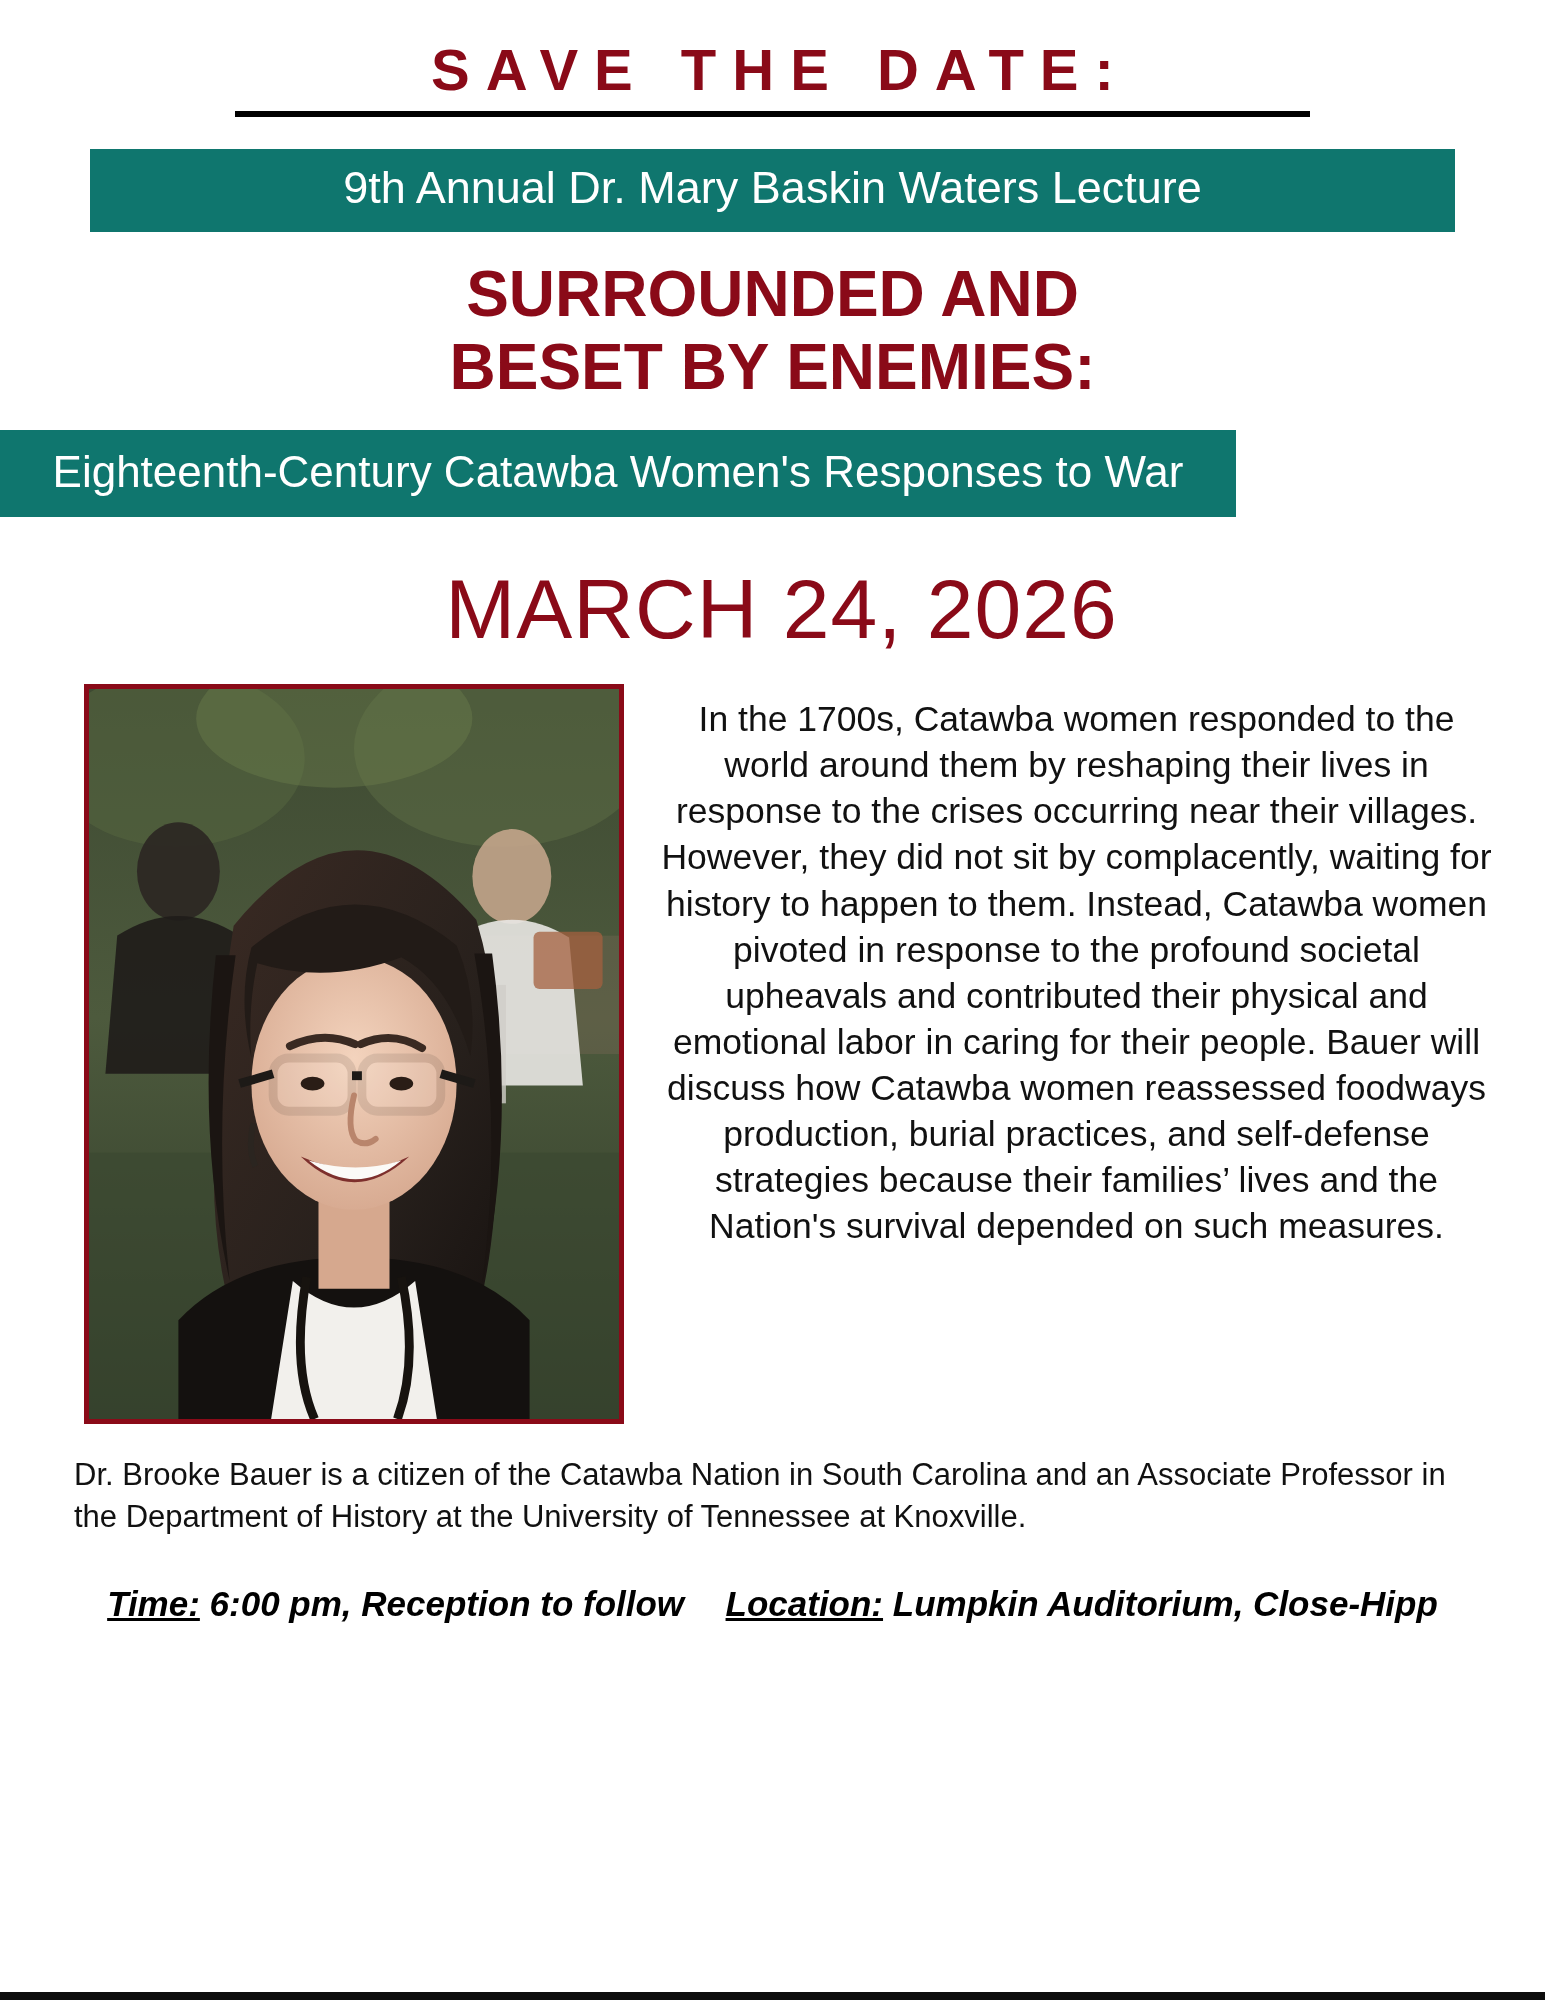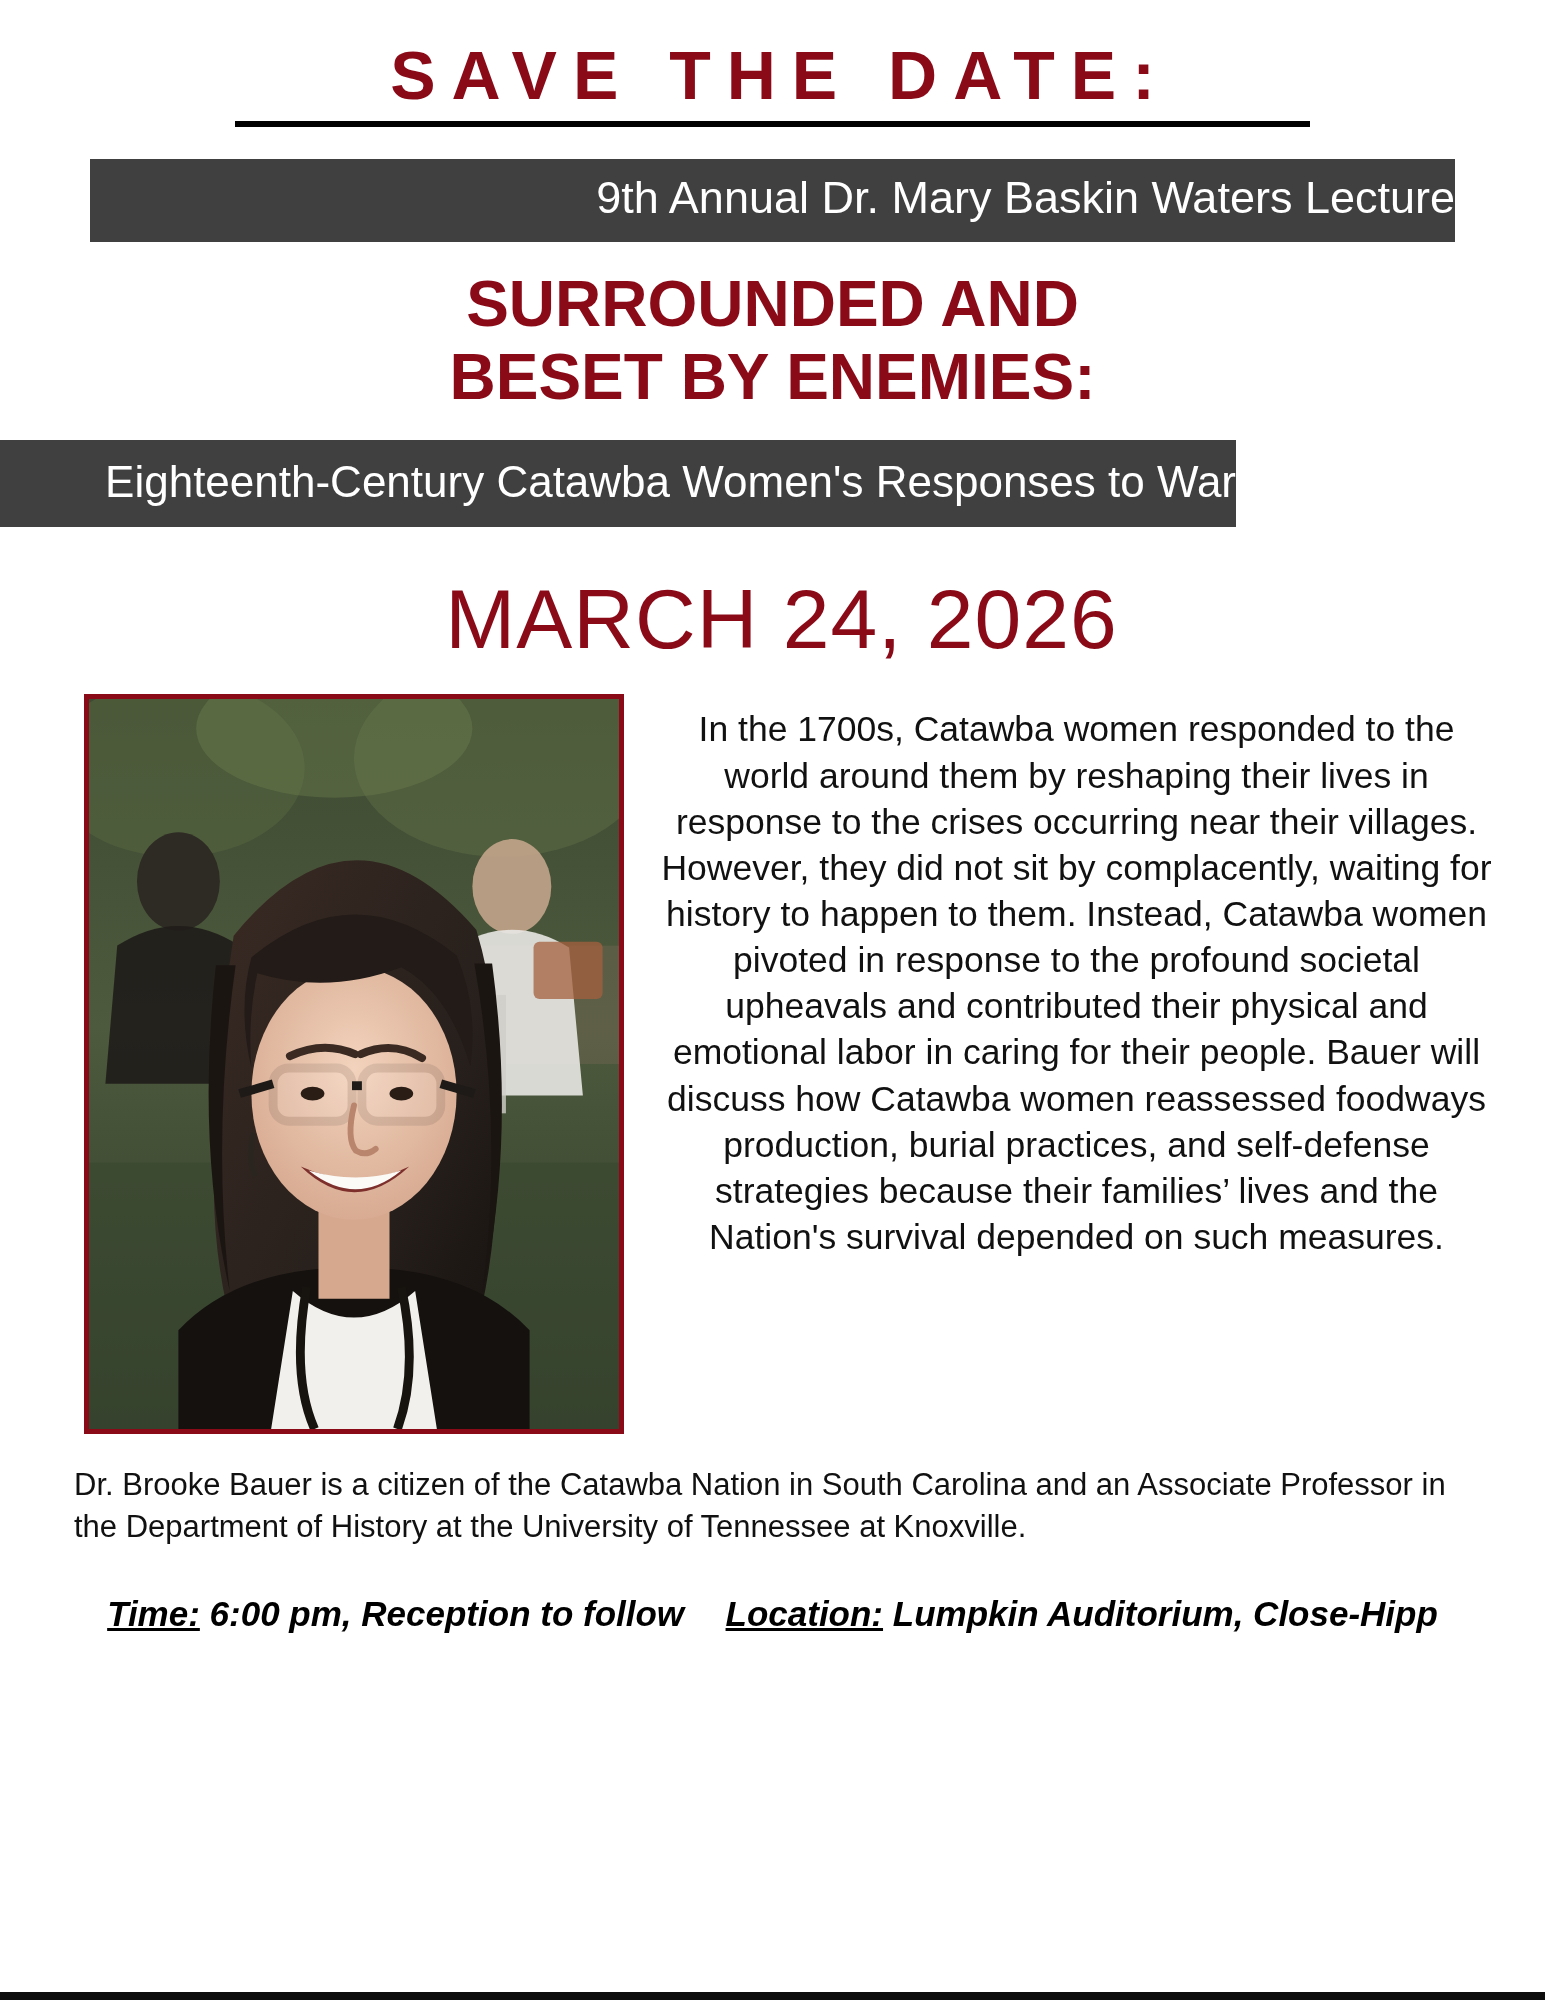--- a/index.html
+++ b/index.html
@@ -21,38 +21,38 @@
     height: 2000px;
     box-sizing: border-box;
     background: #ffffff;
   }
 
   
   .save-the-date {
     margin: 40px 0 8px 0;
     text-align: center;
     color: #8a0a18;
-    font-size: 68px;
+    font-size: 58px;
     font-weight: bold;
     letter-spacing: 16px;
     line-height: 1.05;
     padding-left: 16px;
   }
   .save-rule {
     width: 1075px;
     height: 6px;
     background: #000000;
     margin: 10px auto 0 auto;
   }
 
   
   .band {
-    background: #404040;
+    background: #0f766e;
     color: #ffffff;
-    text-align: right;
+    text-align: center;
     font-size: 45px;
     font-weight: 400;
     line-height: 1.35;
   }
   .band-annual {
     margin: 32px auto 0 auto;
     width: 1365px;
     padding: 9px 0 13px 0;
   }
 

